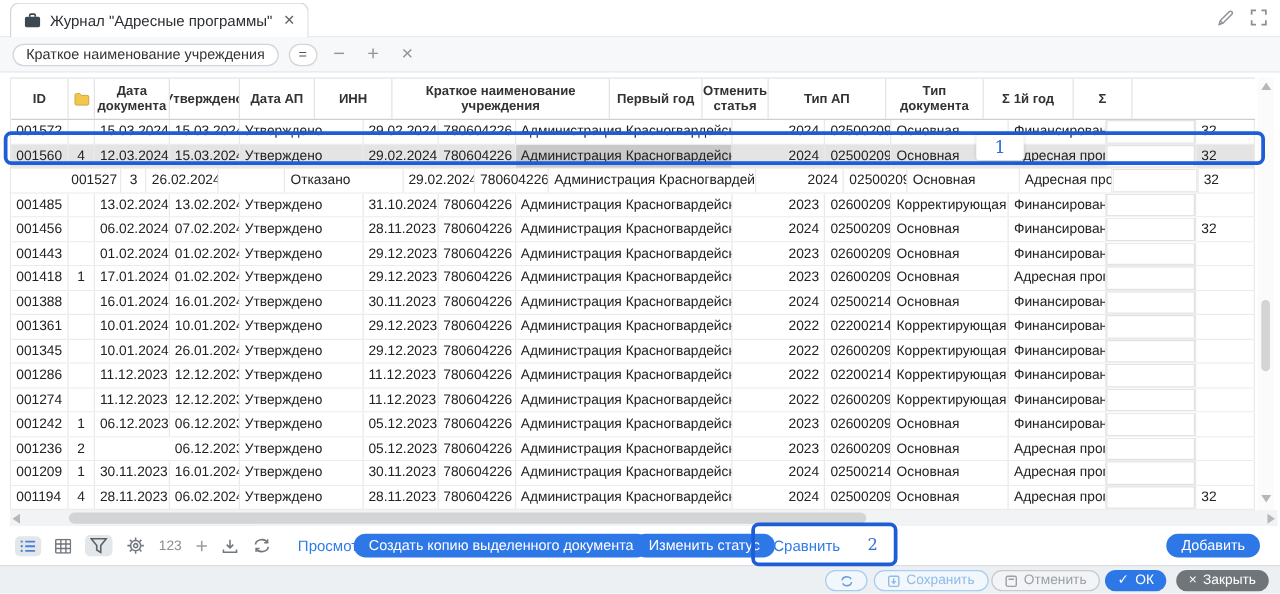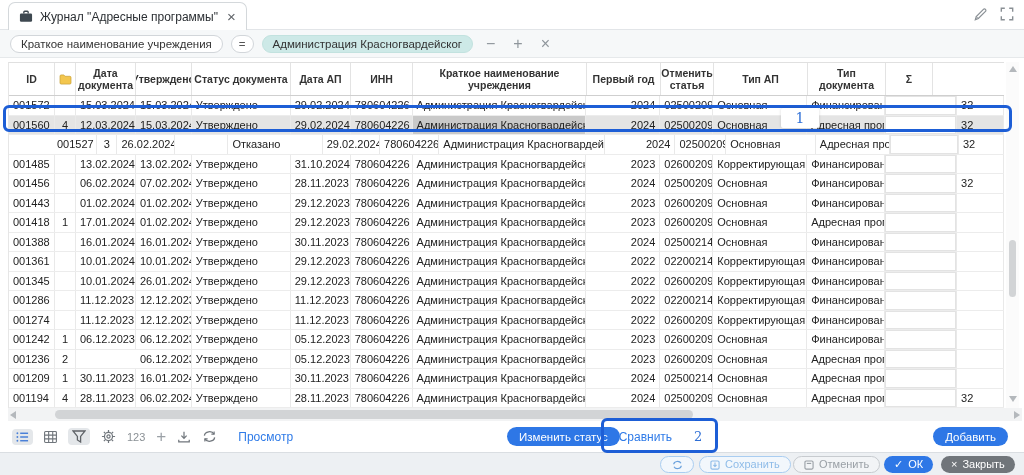--- a/index.html
+++ b/index.html
@@ -104,44 +104,43 @@
         <svg width="14" height="14" viewBox="0 0 16 16">
             <path d="M1.5 5.5v-4h4 M10.5 1.5h4v4 M14.5 10.5v4h-4 M5.5 14.5h-4v-4" fill="none" stroke="#8a9095" stroke-width="1.6"></path>
           </svg>
       </span>
     </div>
   </div>
 
   <div class="filterbar">
     <span class="chip">Краткое наименование учреждения</span>
     <span class="chip chip-op">=</span>
-    <span class="chip chip-value">Администрация Красногвардейског</span>
     <span class="filter-icon">−</span>
     <span class="filter-icon">+</span>
     <span class="filter-icon">×</span>
   </div>
 
   <div class="table-wrap">
     <div class="thead" id="thead">
         <div class="th" style="width: 46px;">ID</div>
         <div class="th" style="width: 21px;">
           <svg width="13" height="11" viewBox="0 0 14 12">
             <path d="M1 2.2c0-.7.5-1.2 1.2-1.2h3l1.3 1.5h5.3c.7 0 1.2.5 1.2 1.2v6.1c0 .7-.5 1.2-1.2 1.2H2.2c-.7 0-1.2-.5-1.2-1.2Z" fill="#f3c64e" stroke="#caa23a" stroke-width="0.8"></path>
           </svg>
         </div>
         <div class="th" style="width: 60px;">Дата документа</div>
         <div class="th" style="width: 56px;">Утверждено</div>
-        <div class="th" style="width: 99px;">Статус документа</div>
         <div class="th" style="width: 60px;">Дата АП</div>
         <div class="th" style="width: 62px;">ИНН</div>
         <div class="th" style="width: 174px;">Краткое наименование учреждения</div>
         <div class="th" style="width: 74px;">Первый год</div>
         <div class="th" style="width: 53px;">Отменить статья</div>
         <div class="th" style="width: 94px;">Тип АП</div>
         <div class="th" style="width: 78px;">Тип документа</div>
+        <div class="th" style="width: 72px;">Σ 1й год</div>
         <div class="th" style="width: 47px;">Σ</div>
       </div>
     <div id="tbody">
         <div class="row">
           <div class="cell" style="width: 46px;">001572</div>
           <div class="cell c" style="width: 21px;"></div>
           <div class="cell r" style="width: 60px;">15.03.2024</div>
           <div class="cell r" style="width: 56px;">15.03.2024</div>
           <div class="cell" style="width: 99px;">Утверждено</div>
           <div class="cell r" style="width: 60px;">29.02.2024</div>
@@ -460,20 +459,21 @@
             <g fill="none" stroke="#70767c" stroke-width="1.4">
               <path d="M2.5 6A5.5 4.5 0 0 1 13 4.5"></path>
               <path d="M13.5 8A5.5 4.5 0 0 1 3 9.5"></path>
               <path d="M13 1.5v3h-3" stroke-width="1.2"></path>
               <path d="M3 12.5v-3h3" stroke-width="1.2"></path>
             </g>
           </svg>
       </span>
       <span class="link" style="margin-left:10px">Просмотр</span>
     </div>
+    <button class="pill" style="left:283px">Создать копию выделенного документа</button>
     <button class="pill" style="left:507px">Изменить статус</button>
     <div class="compare-wrap">
       <span class="link">Сравнить</span>
       <span class="compare-count">2</span>
     </div>
     <button class="pill" style="right:16px; left:auto">Добавить</button>
   </div>
 
   <div class="footer">
     <div class="fbtn outline-blue" style="left:660px; width:34px; justify-content:center">

